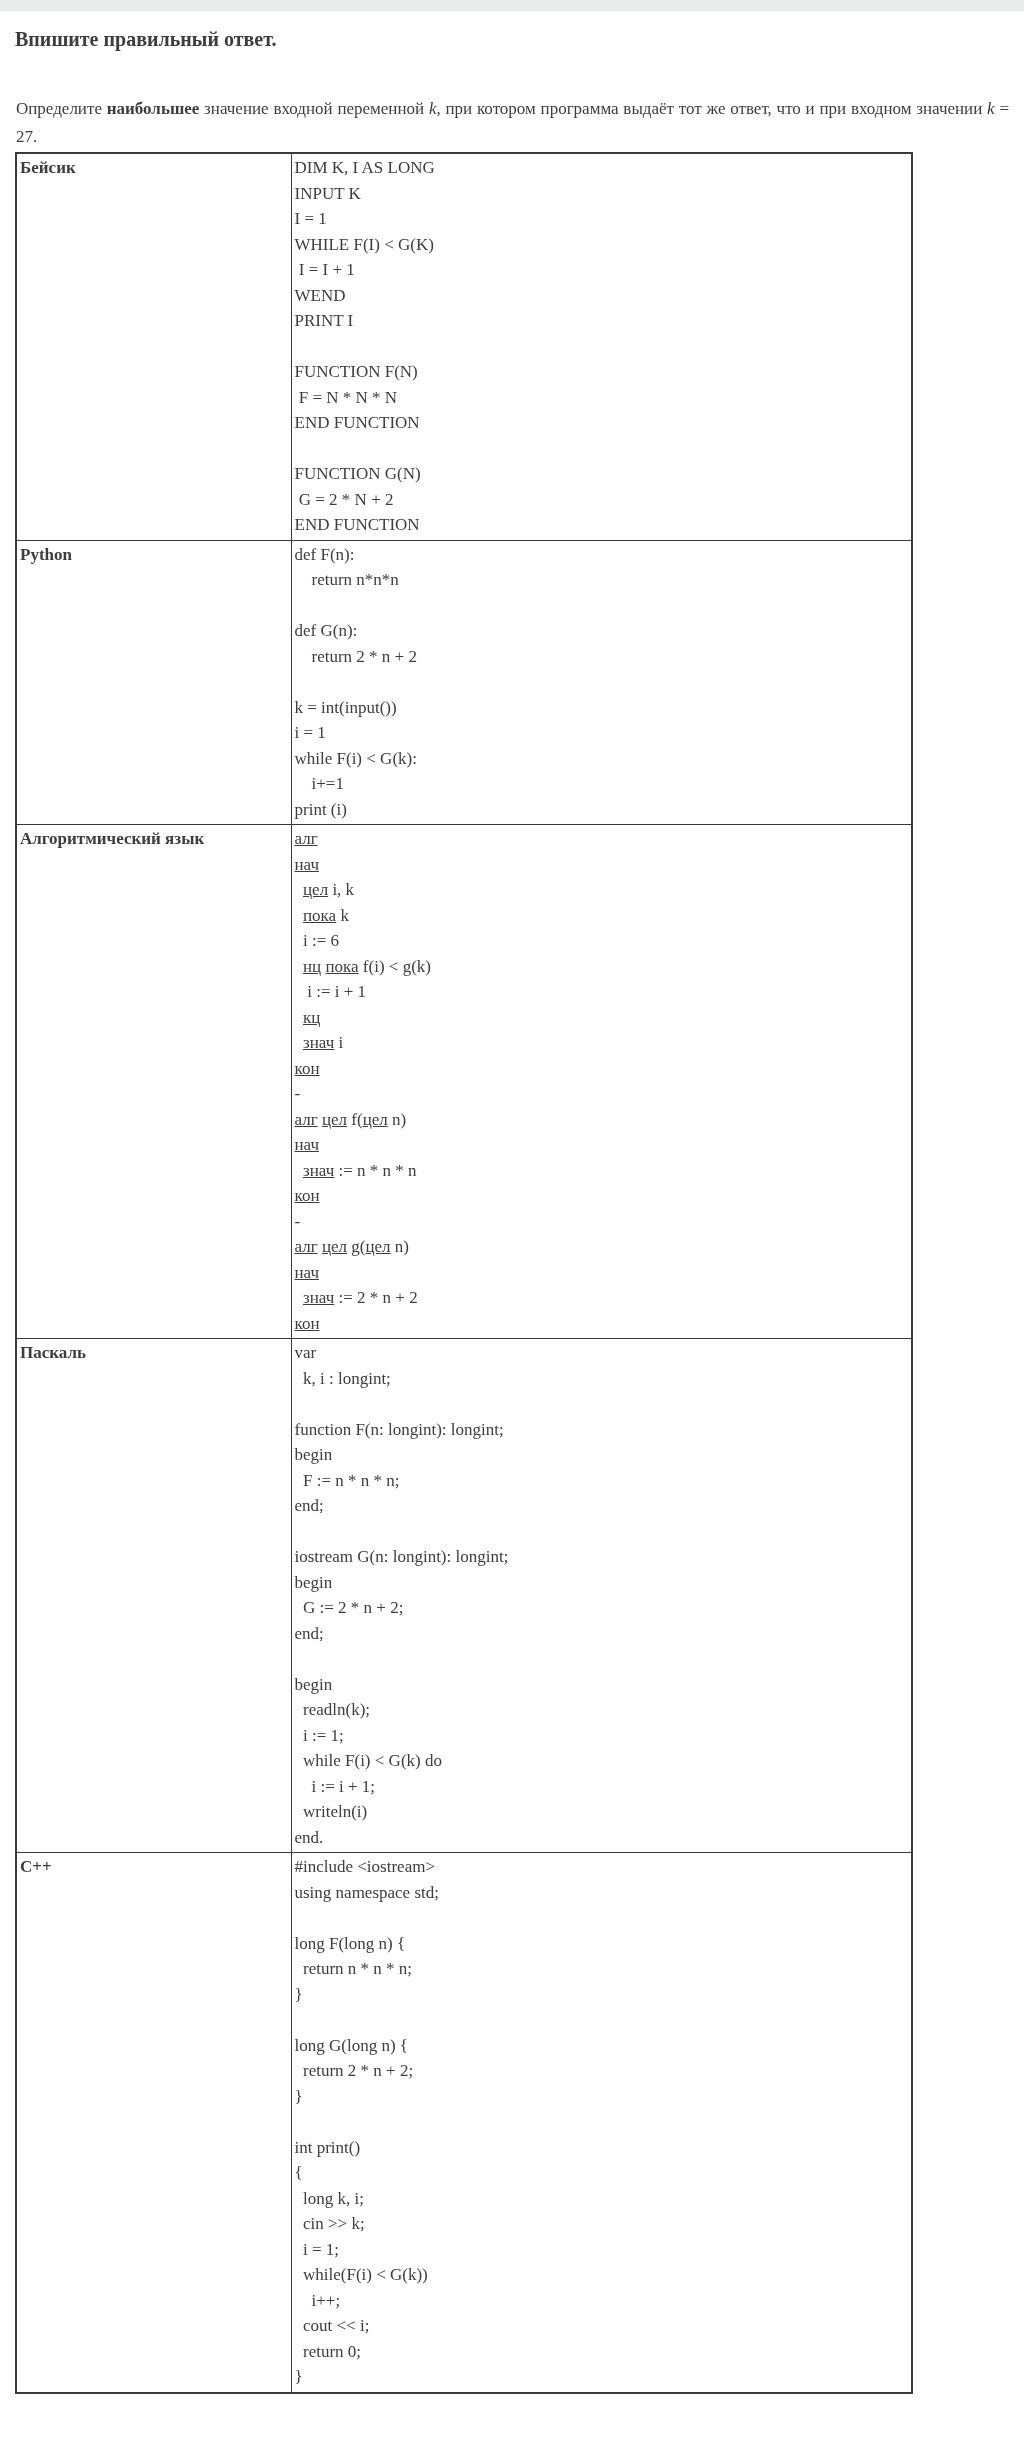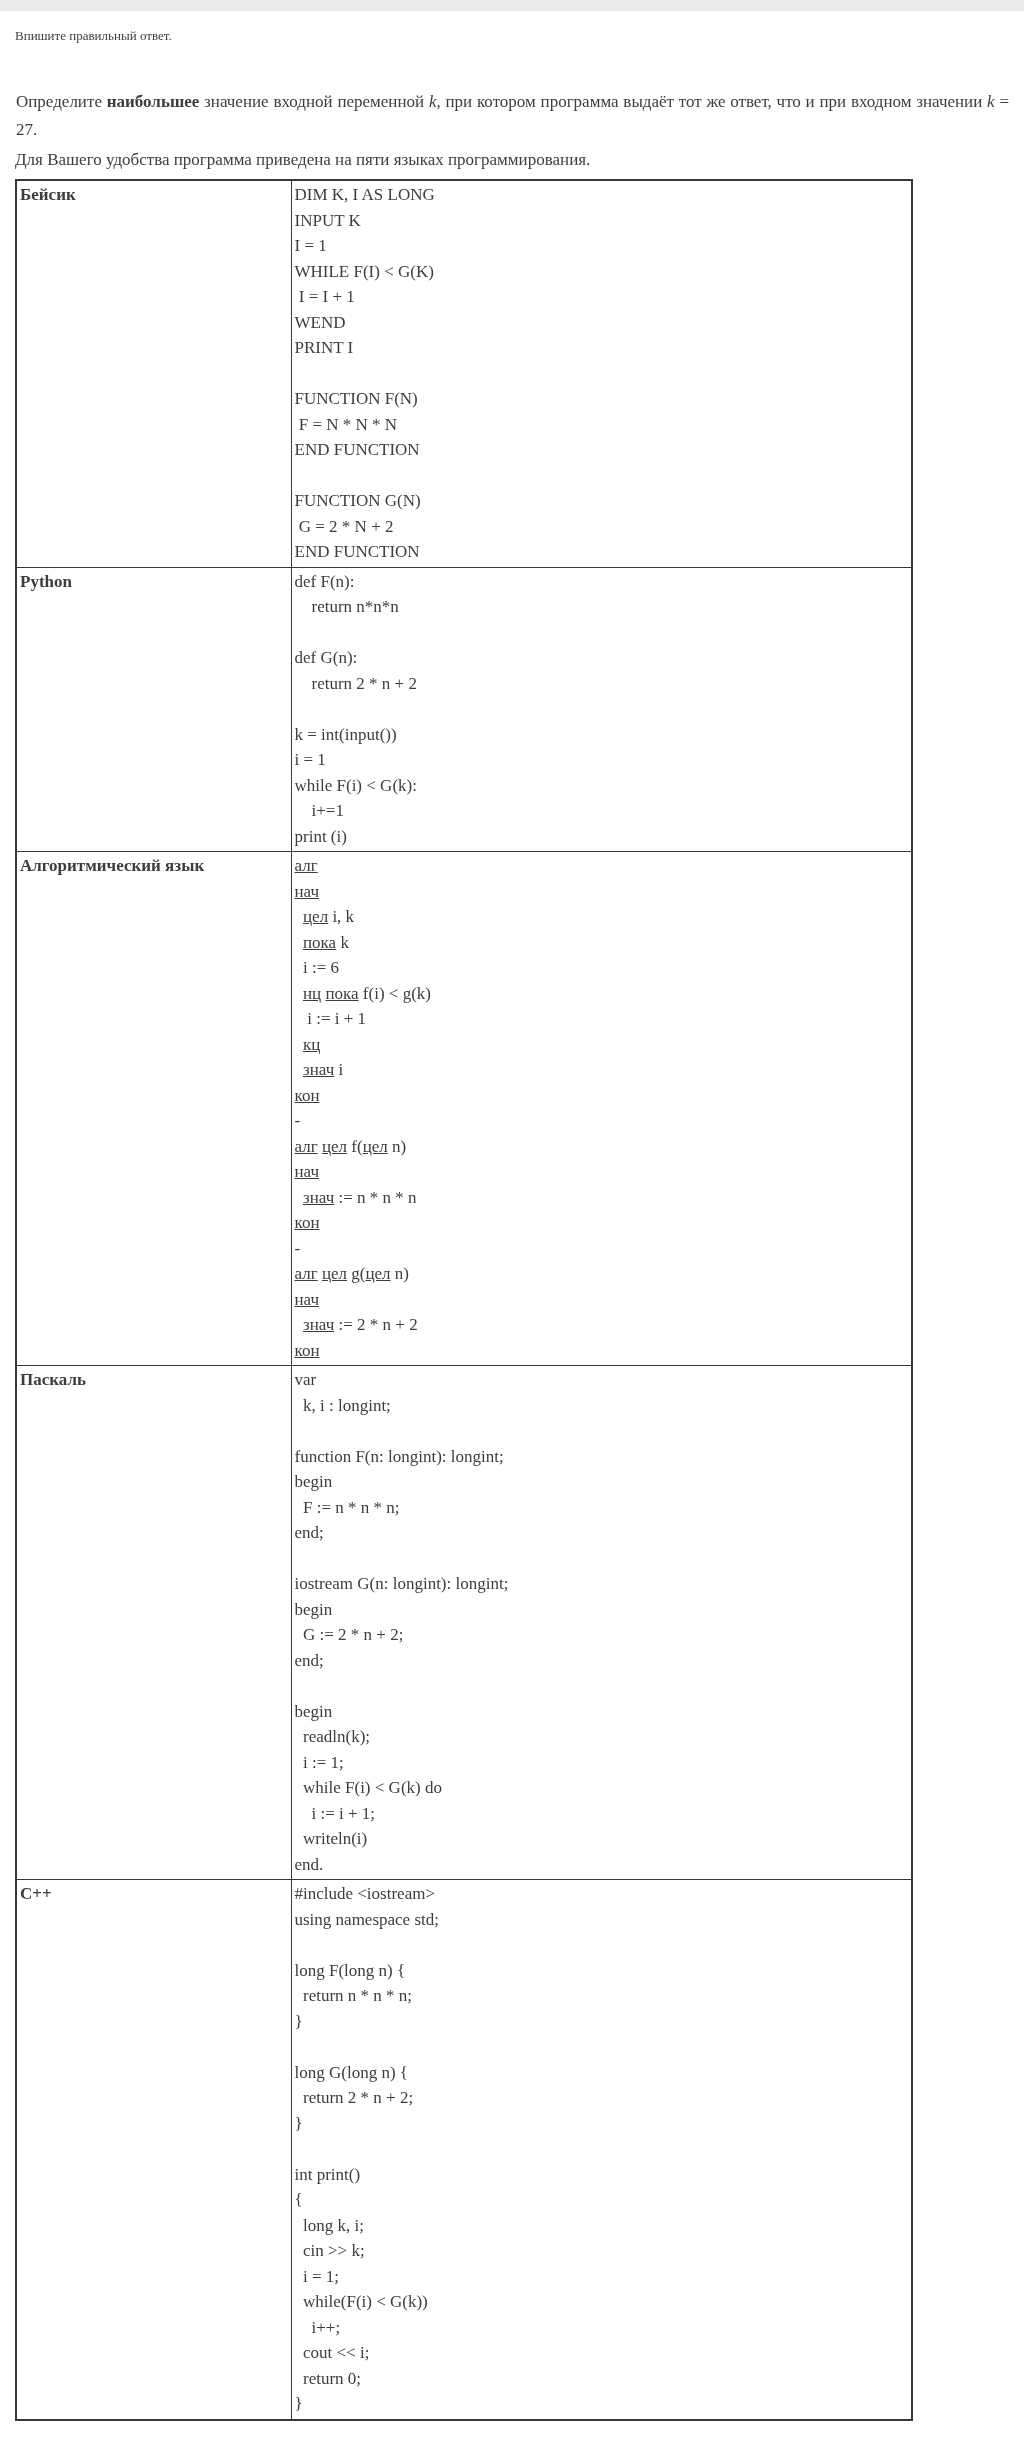--- a/index.html
+++ b/index.html
@@ -11,22 +11,22 @@
   }
   .topbar{
     height:11px;
     background:#e9ebec;
     width:100%;
   }
   .page{
     padding:17px 17px 30px 15px;
   }
   .prompt{
-    font-size:13px;
-    font-weight:normal;
+    font-size:20px;
+    font-weight:bold;
     margin:0 0 44px 0;
   }
   .statement{
     font-size:17px;
     line-height:28px;
     text-align:justify;
     margin:1px;
     width:993px;
   }
   .statement i{font-style:italic;}
@@ -68,21 +68,20 @@
 <body>
 
 <div class="topbar"></div>
 
 <div class="page">
 
   <p class="prompt">Впишите правильный ответ.</p>
 
   <p class="statement"><span>Определите </span><b>наибольшее</b><span> значение входной переменной </span><i>k</i><span>, при котором программа выдаёт тот же ответ, что и при входном значении </span><i>k</i><span> = 27.</span></p>
 
-  <p class="note">Для Вашего удобства программа приведена на пяти языках программирования.</p>
 
   <table class="programs">
     <colgroup>
         <col style="width:275px">
         <col>
       </colgroup>
     <tbody>
         <tr>
           <td class="lang">Бейсик</td>
           <td class="code-cell">

